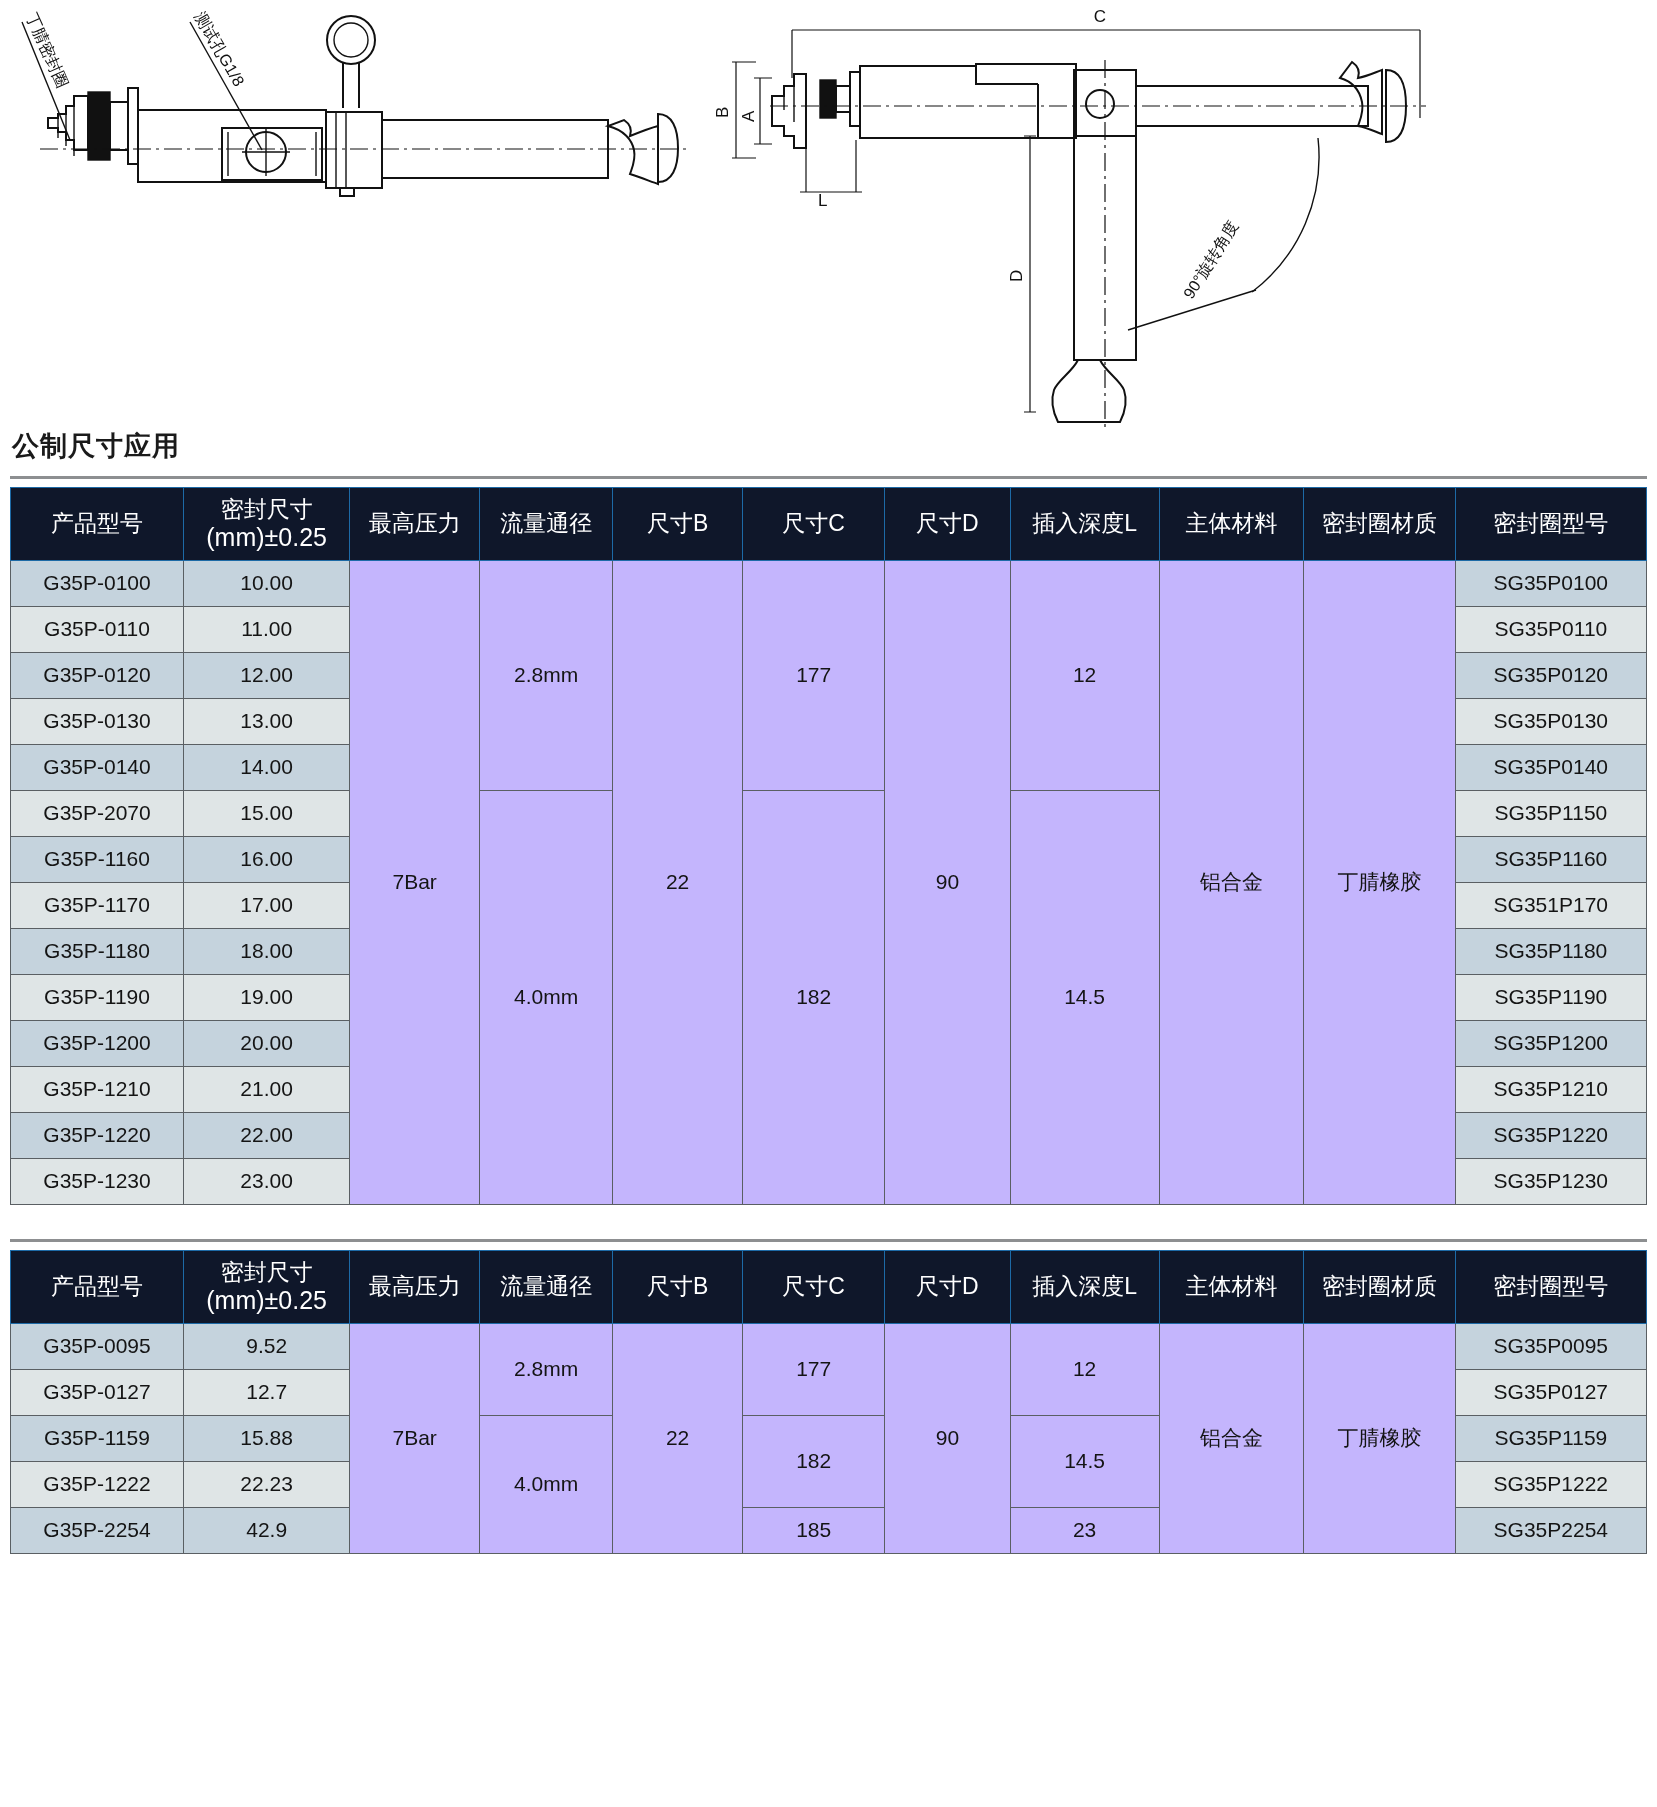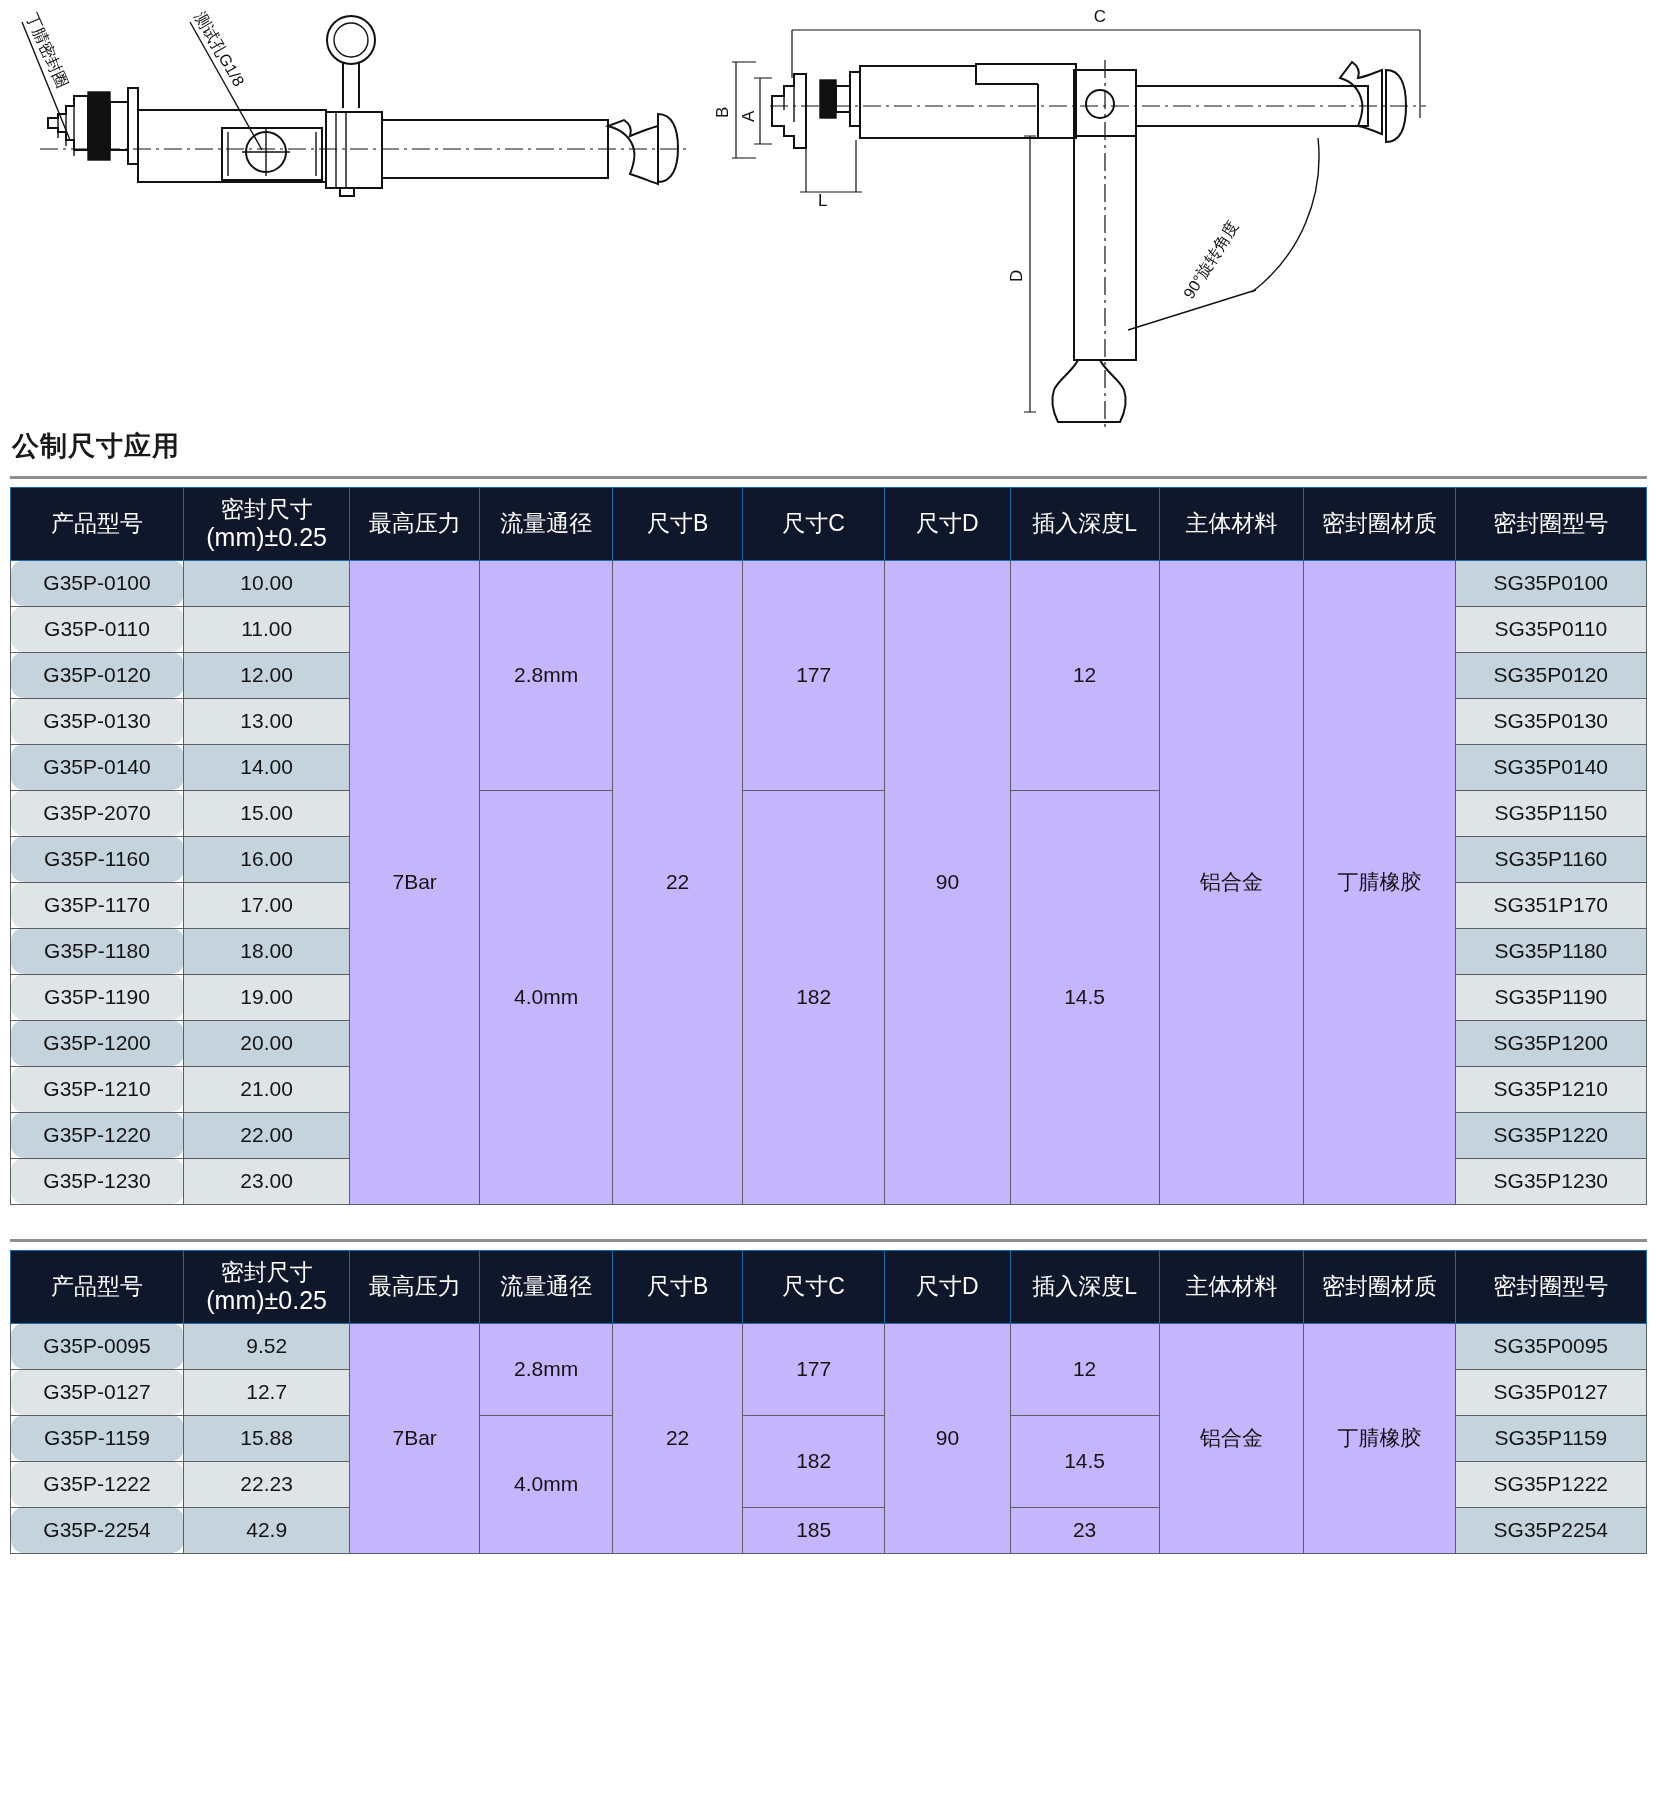--- a/index.html
+++ b/index.html
@@ -68,21 +68,21 @@
     padding: 2px 2px;
   }
   table.spec thead th .h2 {
     display: block;
     font-size: 25px;
   }
   table.spec tbody td { height: 46px; }
   td.band-a { background: #c5d3dd; }
   td.band-b { background: #dfe5e6; }
   td.merged { background: #c4b5fd; }
-  td.model { text-align: center; border-radius: 13px; }
+  td.model { text-align: center; }
 
   
   col.c-model   { width: 152px; }
   col.c-seal    { width: 146px; }
   col.c-press   { width: 114px; }
   col.c-flow    { width: 117px; }
   col.c-dimb    { width: 114px; }
   col.c-dimc    { width: 125px; }
   col.c-dimd    { width: 110px; }
   col.c-depth   { width: 131px; }

